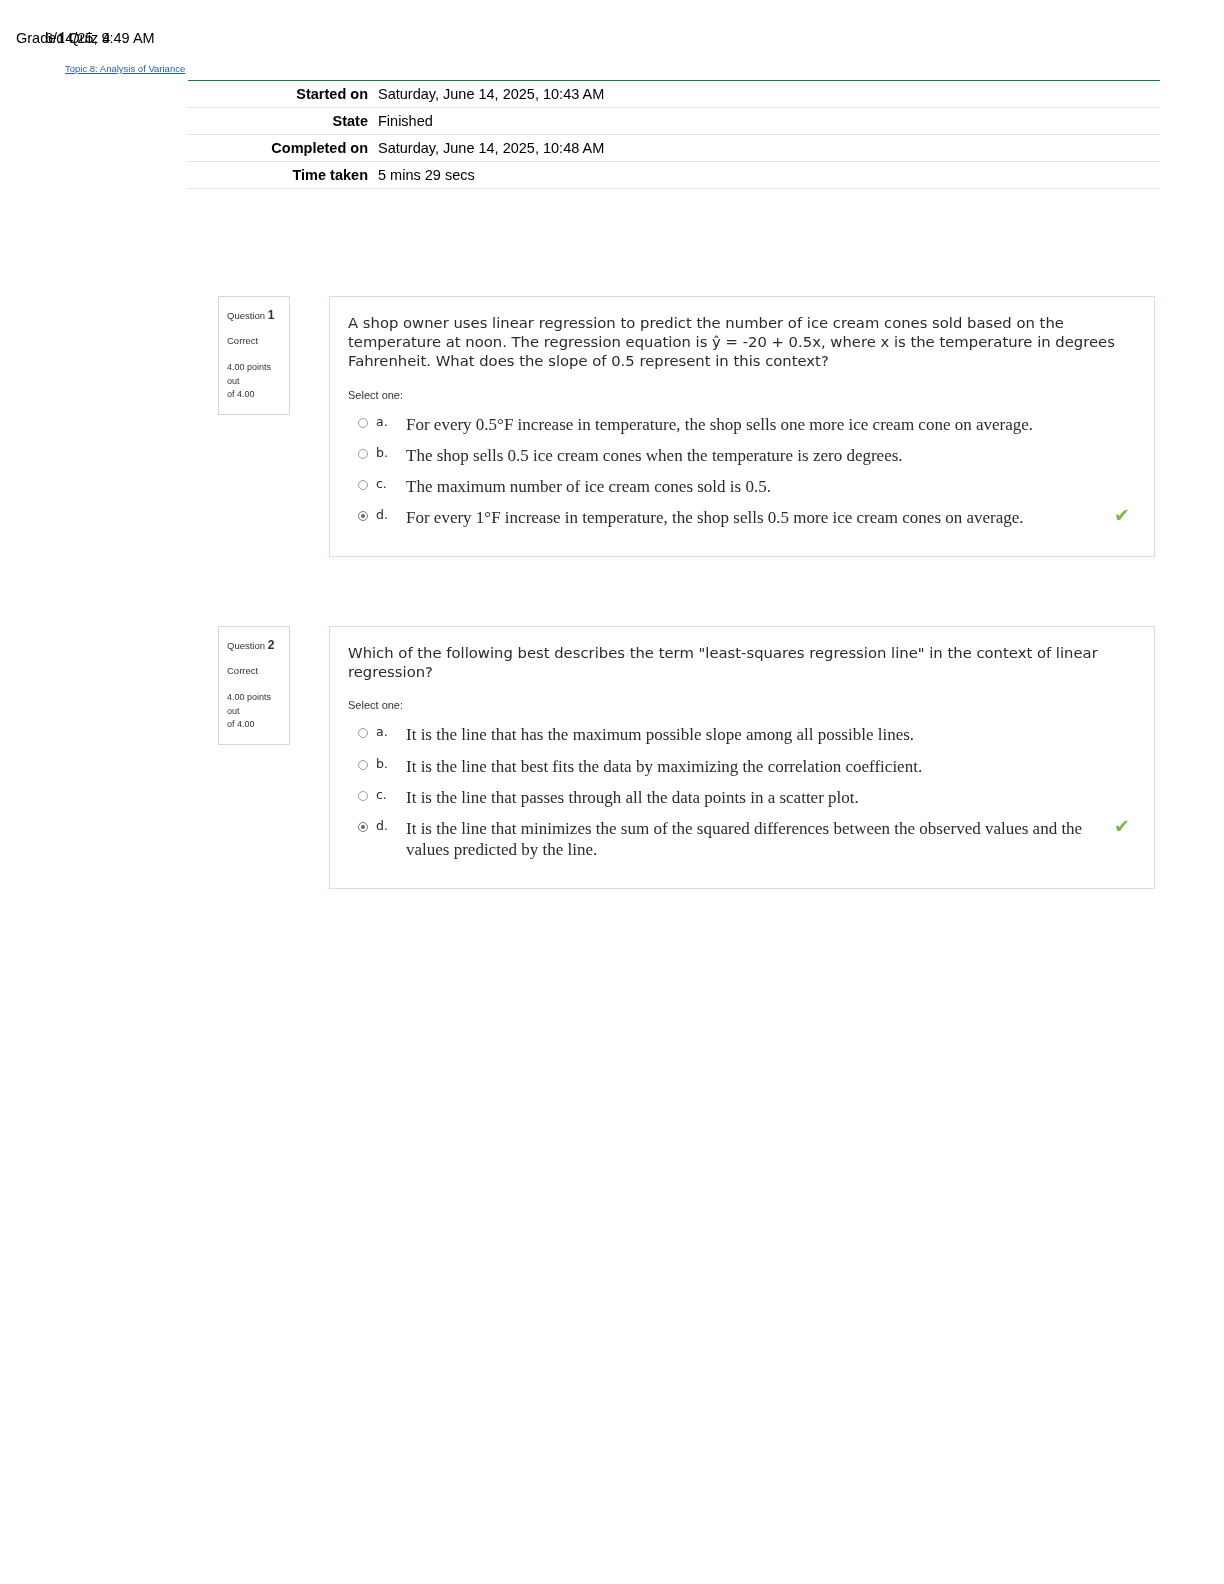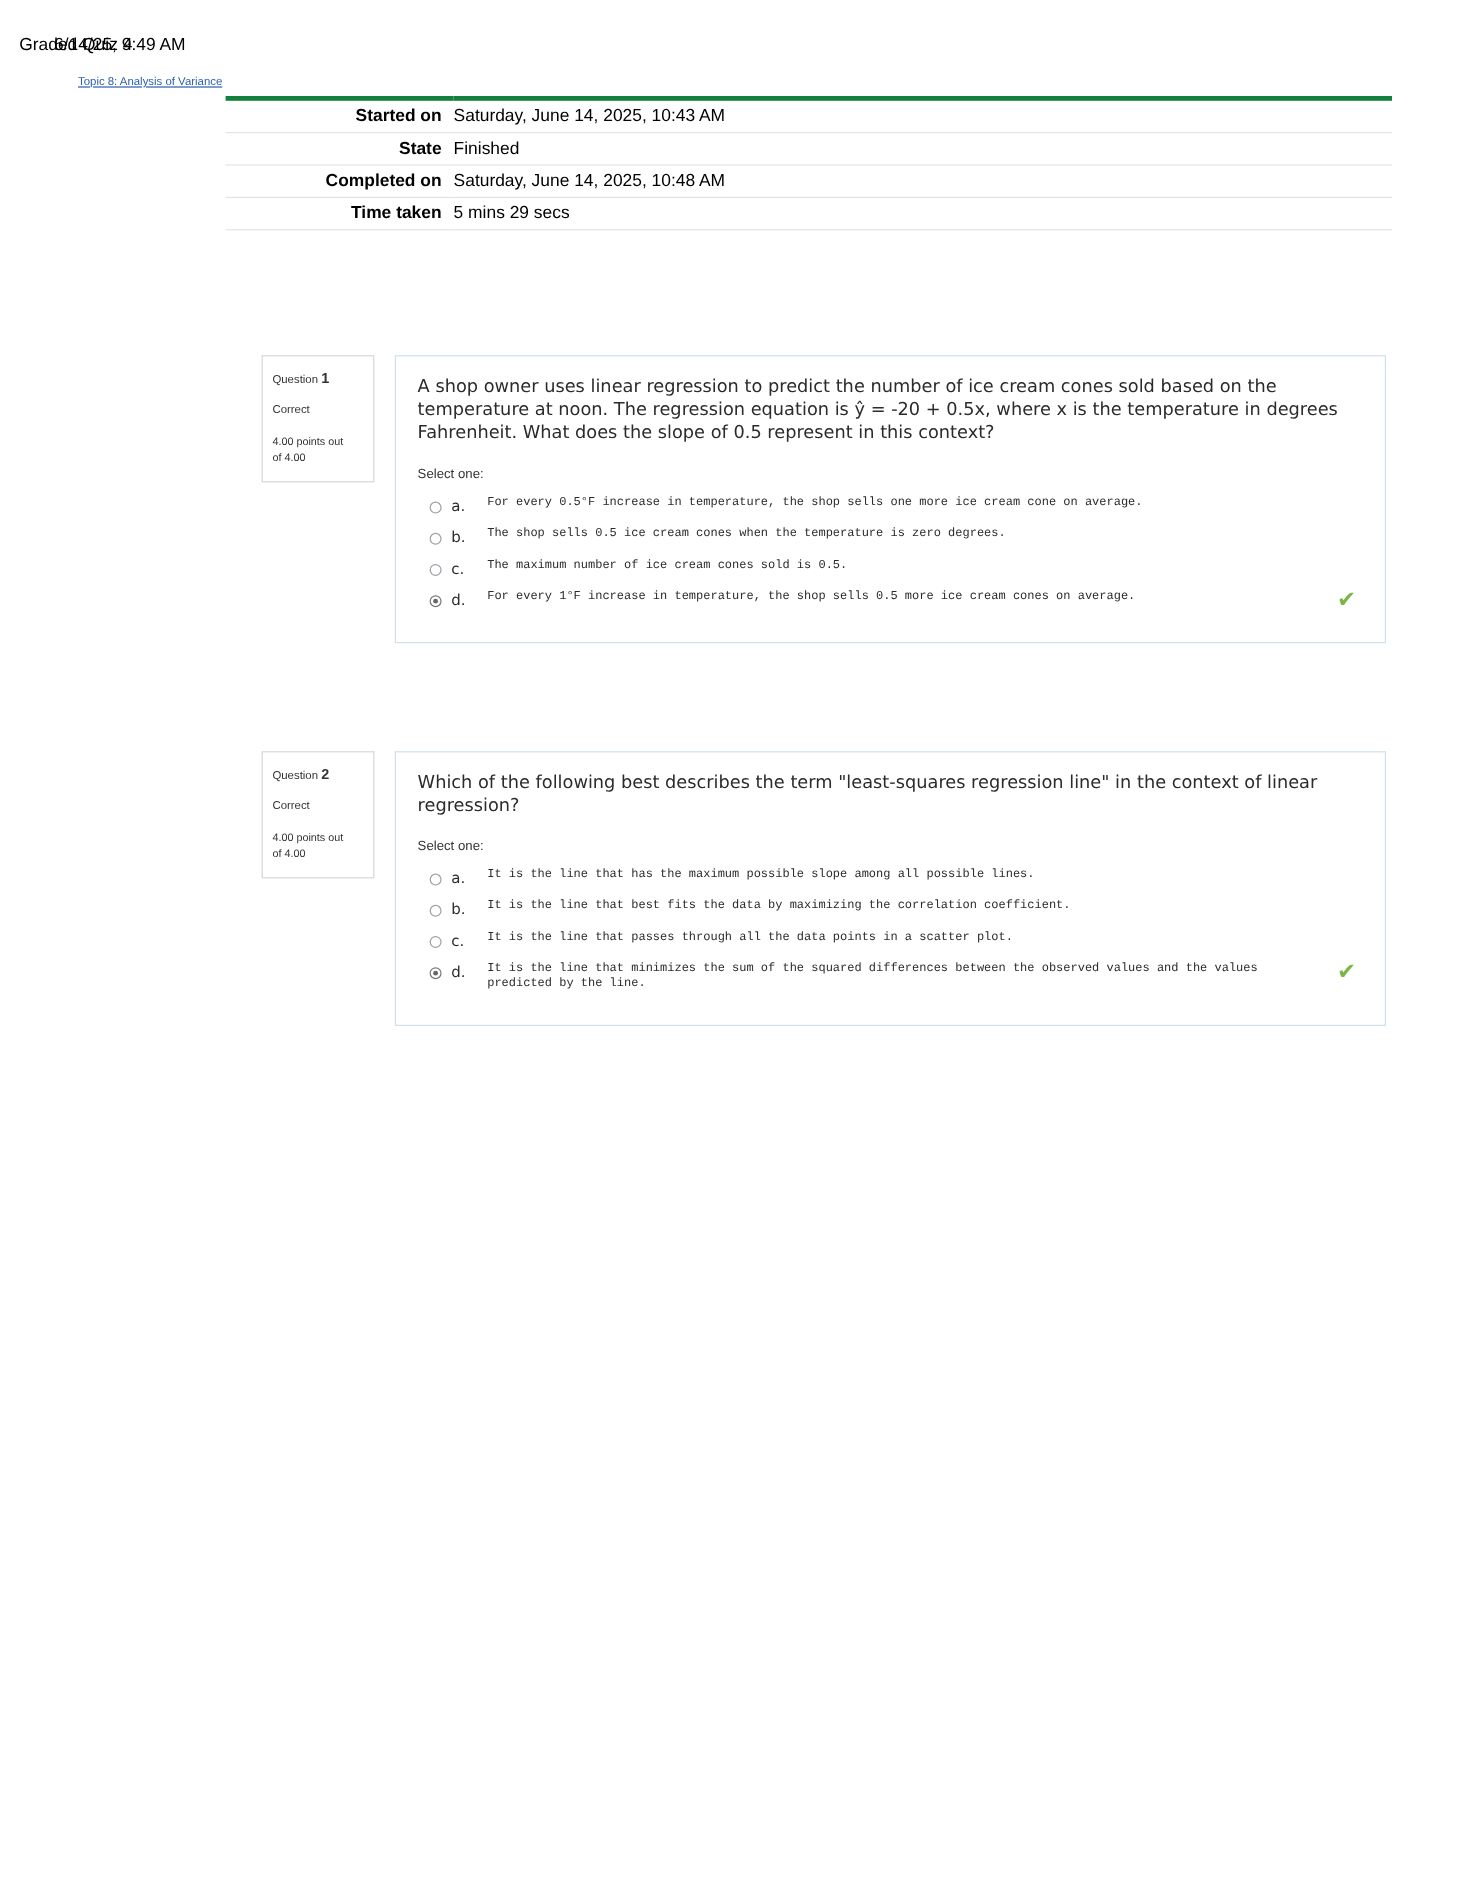--- a/index.html
+++ b/index.html
@@ -56,21 +56,21 @@
   .summary {
     position: absolute;
     top: 80px;
     left: 188px;
     width: 972px;
     border-collapse: collapse;
     font-family: "Liberation Sans", sans-serif;
     font-size: 14.5px;
   }
   .summary tr { border-bottom: 1px solid #e4e4e4; }
-  .summary tr:first-child { border-top: 4px solid #15803d; }
+  .summary tr:first-child { border-top: 1px solid #15803d; }
   .summary th {
     text-align: right;
     font-weight: bold;
     padding: 5px 10px 5px 0;
     width: 190px;
     vertical-align: top;
     color: #000;
   }
   .summary td {
     text-align: left;
@@ -86,21 +86,21 @@
     left: 188px;
     width: 972px;
   }
   #q1 { top: 296px; }
   #q2 { top: 626px; }
 
   .q-info {
     position: absolute;
     left: 30px;
     top: 0;
-    width: 94px;
+    width: 72px;
     border: 1px solid #d6d6d6;
     background: #fff;
     padding: 10px 8px 12px 8px;
     font-family: "Liberation Sans", sans-serif;
     font-size: 9.5px;
     color: #333;
     line-height: 1.35;
   }
   .q-info .q-num {
     font-size: 9.5px;
@@ -166,22 +166,22 @@
     position: absolute;
     left: 28px;
     top: 5px;
     font-family: "DejaVu Sans", sans-serif;
     font-size: 12.5px;
     color: #2b2b2b;
   }
   .ans-text {
     display: block;
     margin-left: 26px;
-    font-family: Liberation Mono, monospace;
-    font-size: 10px;
+    font-family: Liberation Serif, serif;
+    font-size: 17px;
     line-height: 1.25;
     color: #2b2b2b;
   }
   .tick {
     position: absolute;
     right: 6px;
     top: 4px;
     color: #7ab648;
     font-size: 19px;
     line-height: 1;

